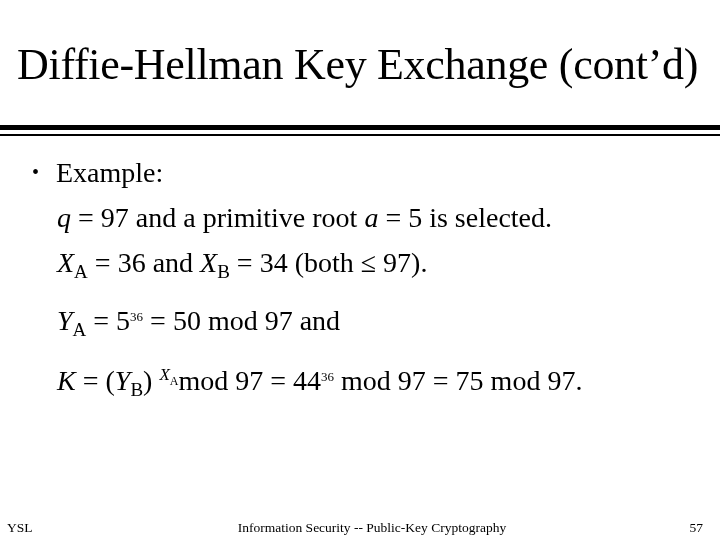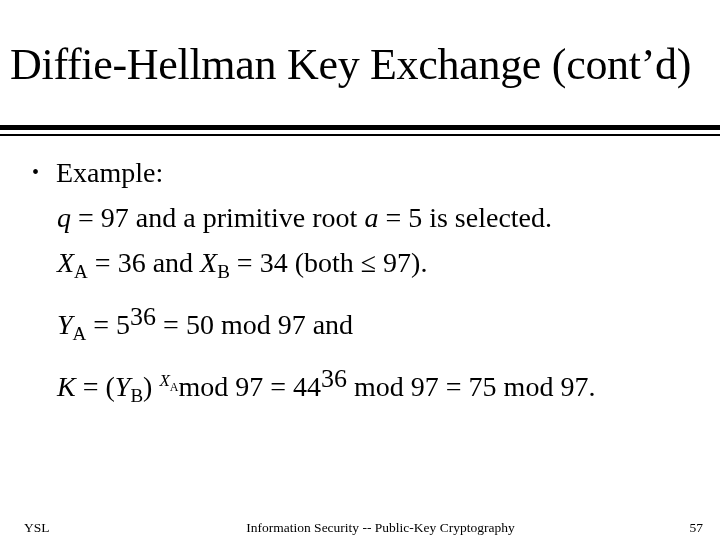--- a/index.html
+++ b/index.html
@@ -7,21 +7,21 @@
     position: relative;
     width: 720px;
     height: 540px;
     background: #ffffff;
     color: #000000;
     font-family: "Liberation Serif", "DejaVu Serif", serif;
     overflow: hidden;
   }
   .title {
     position: absolute;
-    left: 10px;
+    left: 17px;
     top: 43px;
     margin: 0;
     font-size: 44px;
     font-weight: normal;
     line-height: 1;
     white-space: nowrap;
     letter-spacing: -0.3px;
   }
   .rule {
     position: absolute;
@@ -44,32 +44,31 @@
   }
   .bullet {
     display: inline-block;
     width: 24px;
     font-size: 20px;
     vertical-align: 3px;
   }
   .line.cont { margin-left: 25px; }
   .i { font-style: italic; }
   .sub { font-size: 19px; vertical-align: -6px; }
-  .sup { font-size: 26px; vertical-align: 9px; margin-top: 16px; }
+  .sup { font-size: 13px; vertical-align: 9px; margin-top: 16px; }
   .xsup { font-size: 17px; font-style: italic; vertical-align: 10px; }
   .xsupsub { font-size: 12px; vertical-align: 5px; }
   .footer {
     position: absolute;
     left: 0;
     right: 0;
     top: 519px;
     height: 18px;
     font-size: 13.5px;
     line-height: 18px;
-    margin-left: 17px;
   }
   .footer-left  { position: absolute; left: 7px; }
   .footer-center{ position: absolute; left: 0; right: 0; text-align: center; padding-left: 24px; }
   .footer-right { position: absolute; right: 17px; }
 </style>
 </head>
 <body>
 
 <div class="slide">
 

